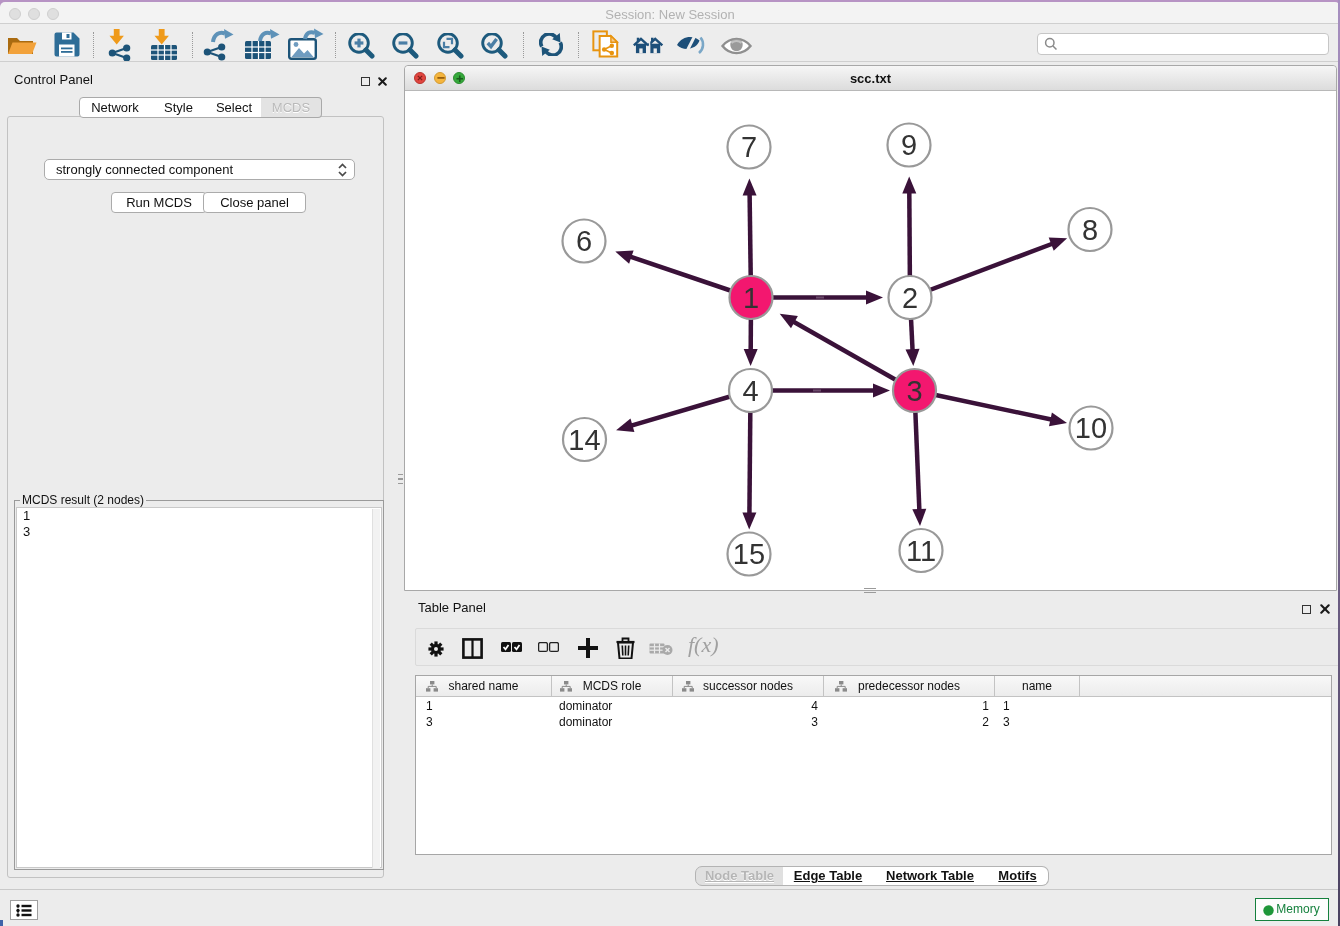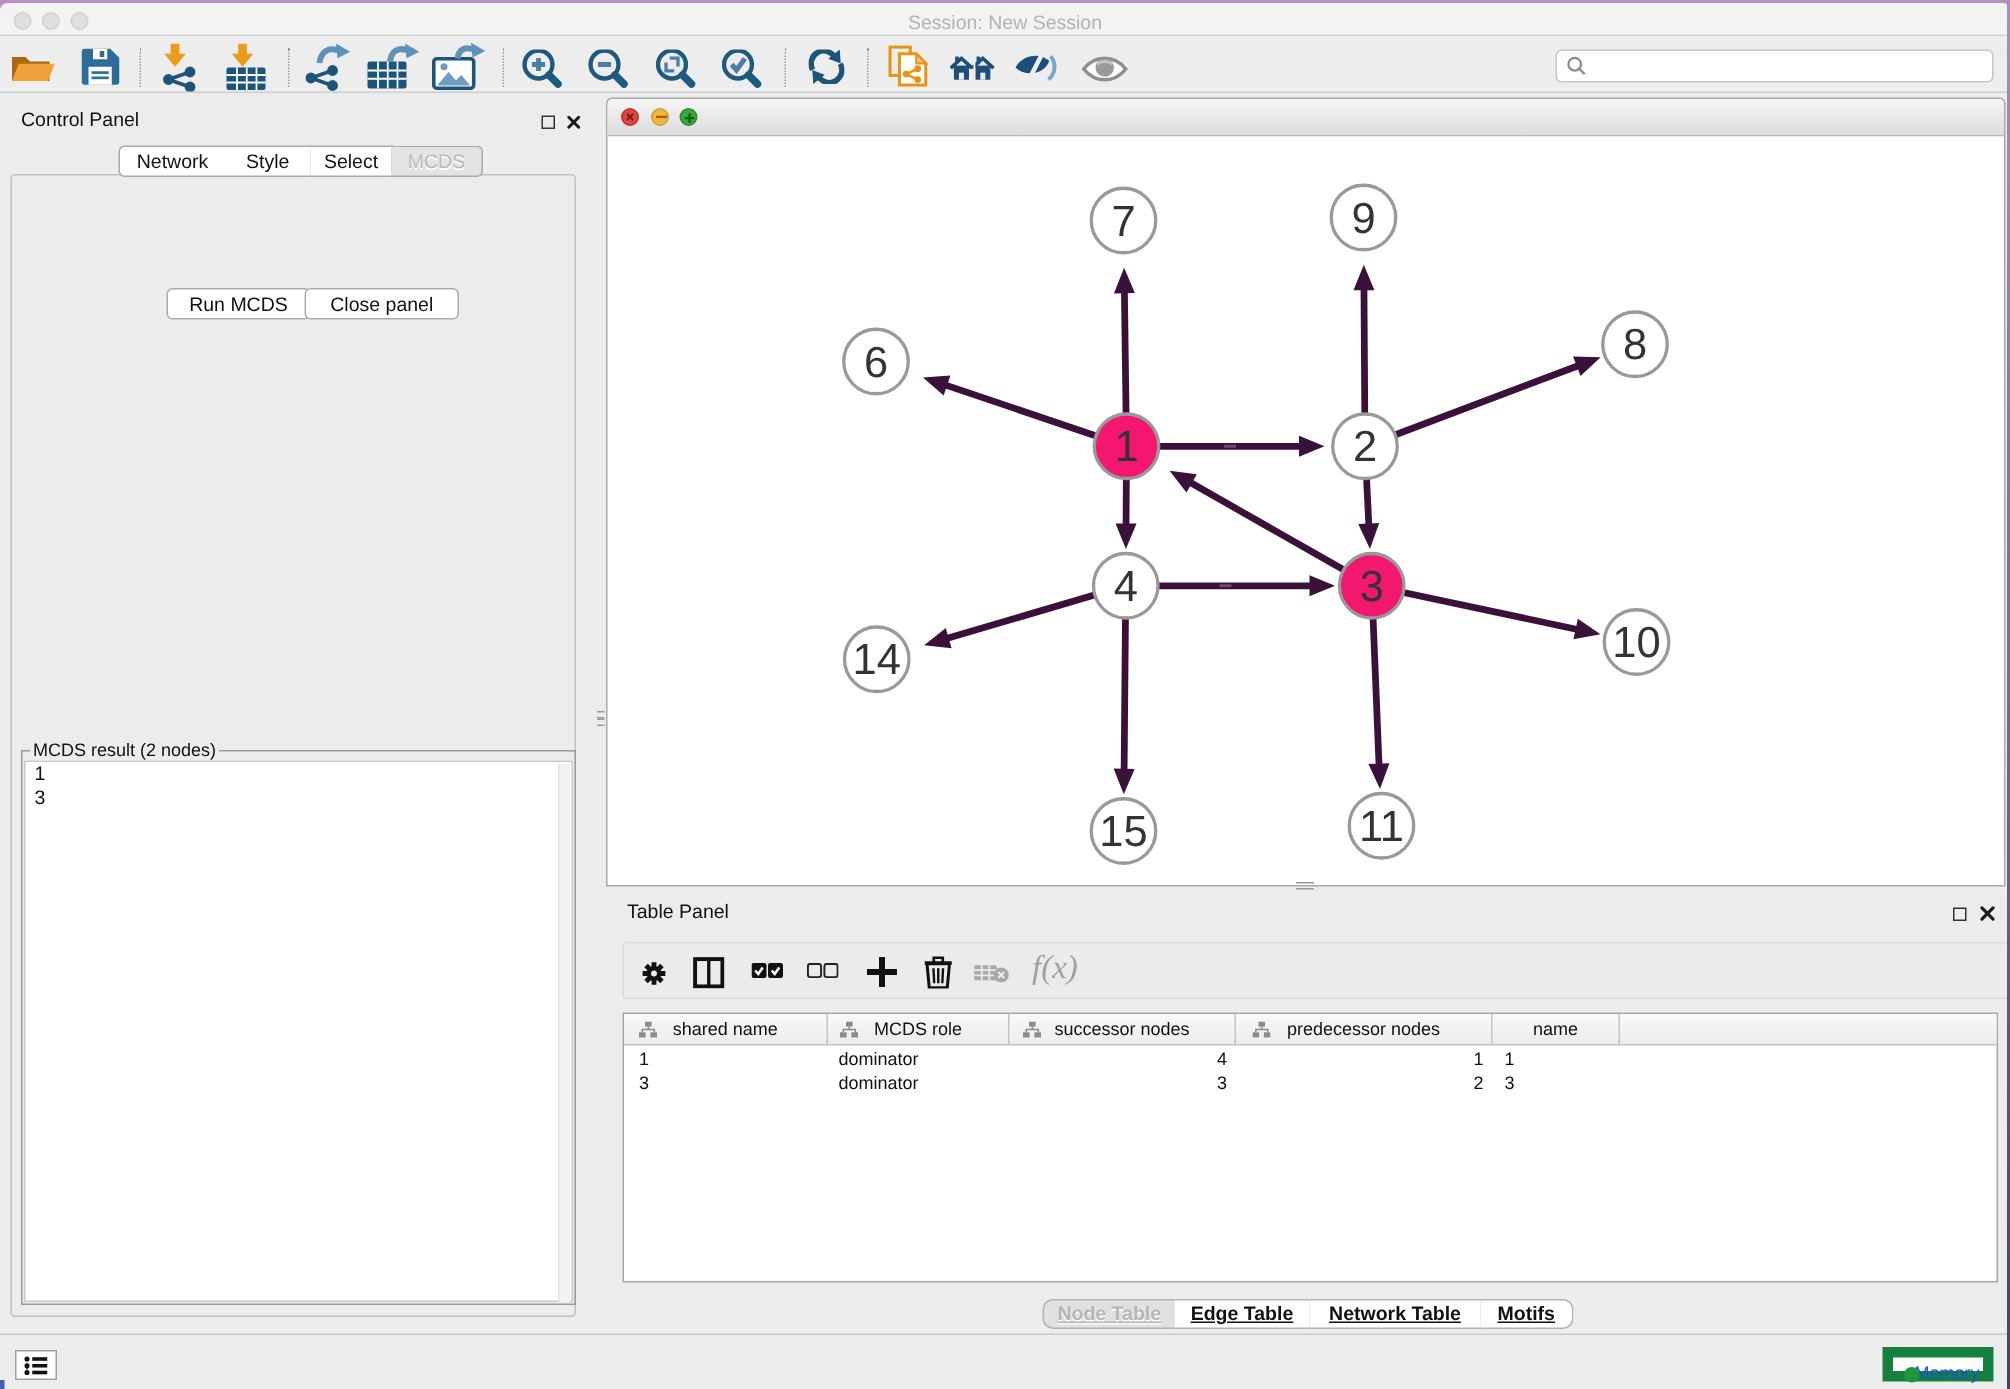--- a/index.html
+++ b/index.html
@@ -71,21 +71,21 @@
 
 .btab{position:absolute;top:274px;height:20px;box-sizing:border-box;
  border:1px solid #b3b3b3;background:#fff;font-size:13px;font-weight:bold;
  color:#111;text-align:center;line-height:18px;text-decoration:underline;}
 
 #statusbar{left:0;top:889px;width:1340px;height:37px;background:#ececec;
  border-top:1px solid #c9c9c9;box-sizing:border-box;}
 #listbtn{left:10px;top:10px;width:28px;height:20px;background:#fff;
  border:1px solid #9f9f9f;box-sizing:border-box;}
 #membtn{left:1255px;top:8px;width:74px;height:23px;background:#fdfdfd;
- border:7px solid #15803d;box-sizing:border-box;font-size:12px;color:#1d4ed8;
+ border:1px solid #15803d;box-sizing:border-box;font-size:12px;color:#15803d;
  line-height:21px;text-align:center;}
 </style></head>
 <body>
 <div class="abs" id="topstrip"></div>
 <div class="abs" id="cornL"></div>
 <div class="abs" id="cornR"></div>
 <div class="abs" id="titlebar">
   <div class="tl" style="left:9px;"></div>
   <div class="tl" style="left:28px;"></div>
   <div class="tl" style="left:47px;"></div>
@@ -259,20 +259,25 @@
    <g stroke="#1a1a1a" stroke-width="2" stroke-linecap="round">
         <line x1="1.2" y1="1.2" x2="7.8" y2="7.8"></line>
         <line x1="7.8" y1="1.2" x2="1.2" y2="7.8"></line>
       </g>
     </svg>
   <div class="abs" id="cppane"></div>
   <div class="tabseg" style="left:79px;width:72px;border-radius:4px 0 0 4px;">Network</div>
   <div class="tabseg" style="left:150px;width:58px;border-left:none;">Style</div>
   <div class="tabseg" style="left:207px;width:55px;border-left:none;">Select</div>
   <div class="tabseg" style="left:261px;width:61px;border-left:none;border-radius:0 4px 4px 0;background:#e3e3e3;color:#b9b9b9;text-shadow:0 1px 0 #fff;">MCDS</div>
+  <div class="abs" id="dropdown">strongly connected component
+  <svg style="position:absolute;right:7px;top:3px;" width="9" height="14" viewBox="0 0 9 14">
+   <path d="M1,5 L4.5,1.4 L8,5" fill="none" stroke="#4a4a4a" stroke-width="1.7"></path>
+   <path d="M1,9 L4.5,12.6 L8,9" fill="none" stroke="#4a4a4a" stroke-width="1.7"></path>
+      </svg></div>
   <div class="btn" style="left:93px;top:130px;width:96px;margin-left:18px;">Run MCDS</div>
   <div class="btn" style="left:203px;top:130px;width:103px;">Close panel</div>
   <div class="abs" id="mcdsgroup"></div>
   <div class="abs" id="mcdslabel">MCDS result (2 nodes)</div>
   <div class="abs" id="mcdswhite">
     <div style="position:absolute;left:6px;top:0;font-size:13px;color:#111;line-height:16px;">1<br>3</div>
     <div class="abs" id="mcdsscroll"></div>
   </div>
 </div>
 
@@ -289,20 +294,21 @@
       </svg>
     <svg class="abs" style="left:31.5px;top:11.2px;" width="8" height="1.8" viewBox="0 0 8 2">
         <rect width="8" height="2" fill="#985f0d"></rect>
       </svg>
     <svg class="abs" style="left:50.5px;top:8.5px;" width="7.5" height="7.5" viewBox="0 0 8 8">
         <g stroke="#1a5c1d" stroke-width="1.7">
           <line x1="4" y1="0.5" x2="4" y2="7.5"></line>
           <line x1="0.5" y1="4" x2="7.5" y2="4"></line>
         </g>
       </svg>
+    <div class="abs" id="netname">scc.txt</div>
   </div>
   <svg class="abs" style="left:0;top:26px;" width="931" height="500" viewBox="0 0 931 500">
   <g stroke="#3a1239" stroke-width="4.5" fill="none">
     <line x1="346" y1="205.5" x2="344.6" y2="101.5"></line>
     <line x1="346" y1="205.5" x2="224.5" y2="164.4"></line>
     <line x1="346" y1="205.5" x2="463.0" y2="205.5"></line>
     <line x1="346" y1="205.5" x2="345.7" y2="259.0"></line>
     <line x1="505" y1="205.5" x2="504.3" y2="99.5"></line>
     <line x1="505" y1="205.5" x2="648.0" y2="151.5"></line>
     <line x1="505" y1="205.5" x2="507.6" y2="259.0"></line>

